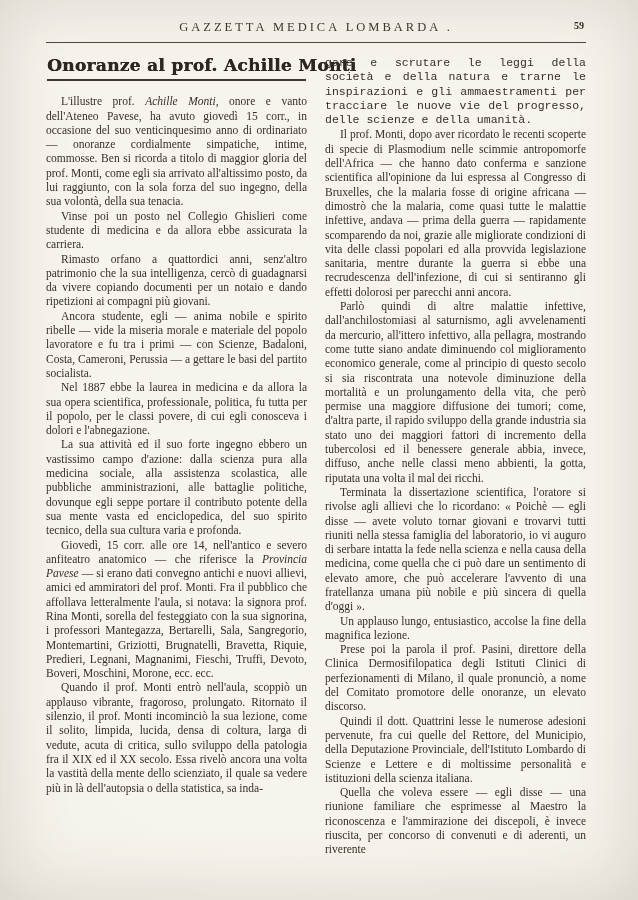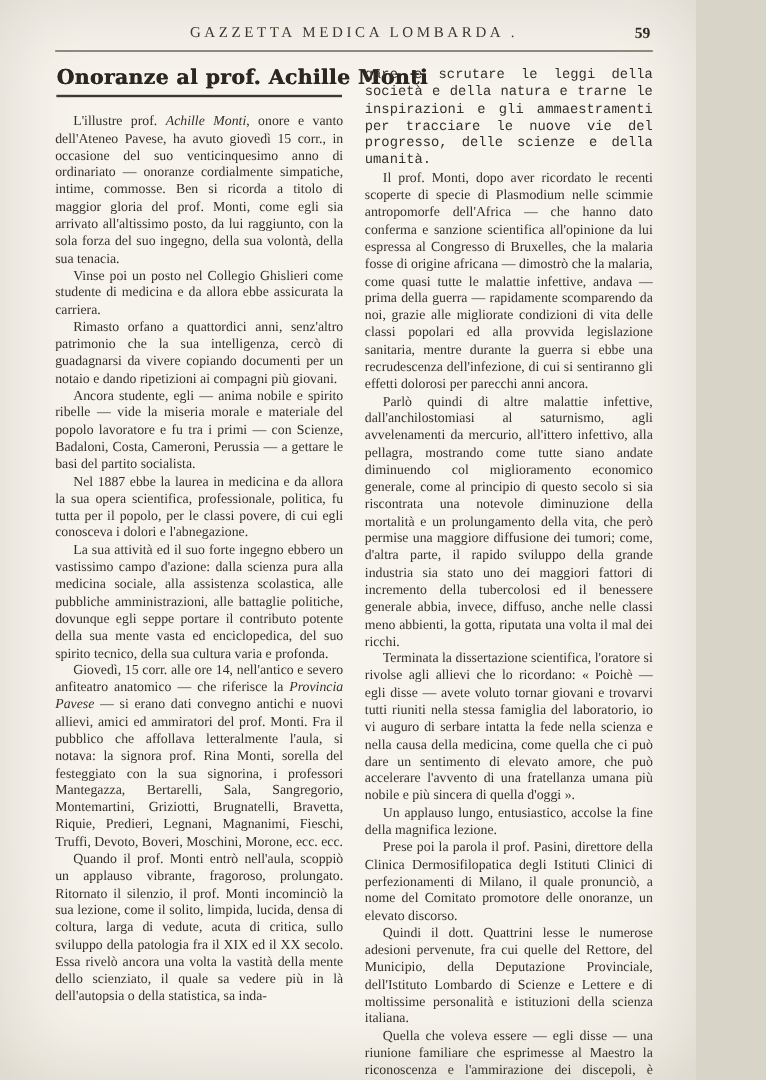--- a/index.html
+++ b/index.html
@@ -2,23 +2,23 @@
 <html lang="it"><head>
 <meta charset="utf-8">
 <style>
   * { margin: 0; padding: 0; box-sizing: border-box; }
   html, body { width: 638px; height: 900px; }
   body {
     background: #d8d4c8;
     font-family: "Liberation Serif", serif;
   }
   .page {
-    width: 580px;
+    width: 638px;
     height: 900px;
-    padding: 20px 36px 18px 46px;
+    padding: 20px 52px 18px 46px;
     position: relative;
     overflow: hidden;
     color: #332d25;
     background: radial-gradient(130% 105% at 50% 42%, #f7f4ed 50%, #efece2 80%, #ddd9cb 100%);
     box-shadow: inset 0 0 70px rgba(92, 80, 58, 0.18);
   }
   .masthead {
     position: relative;
     height: 18px;
     margin-bottom: 4px;
@@ -26,21 +26,21 @@
   .journal-title {
     text-align: center;
     font-size: 12.5px;
     letter-spacing: 3px;
     color: #3d362d;
   }
   .page-number {
     position: absolute;
     right: 2px;
     top: 0;
-    font-size: 13px;
+    font-size: 10px;
     font-weight: bold;
     color: #2f2a22;
   }
   .rule {
     border-top: 1.5px solid #4d463a;
     margin-bottom: 13px;
   }
   .columns {
     display: flex;
     gap: 18px;

